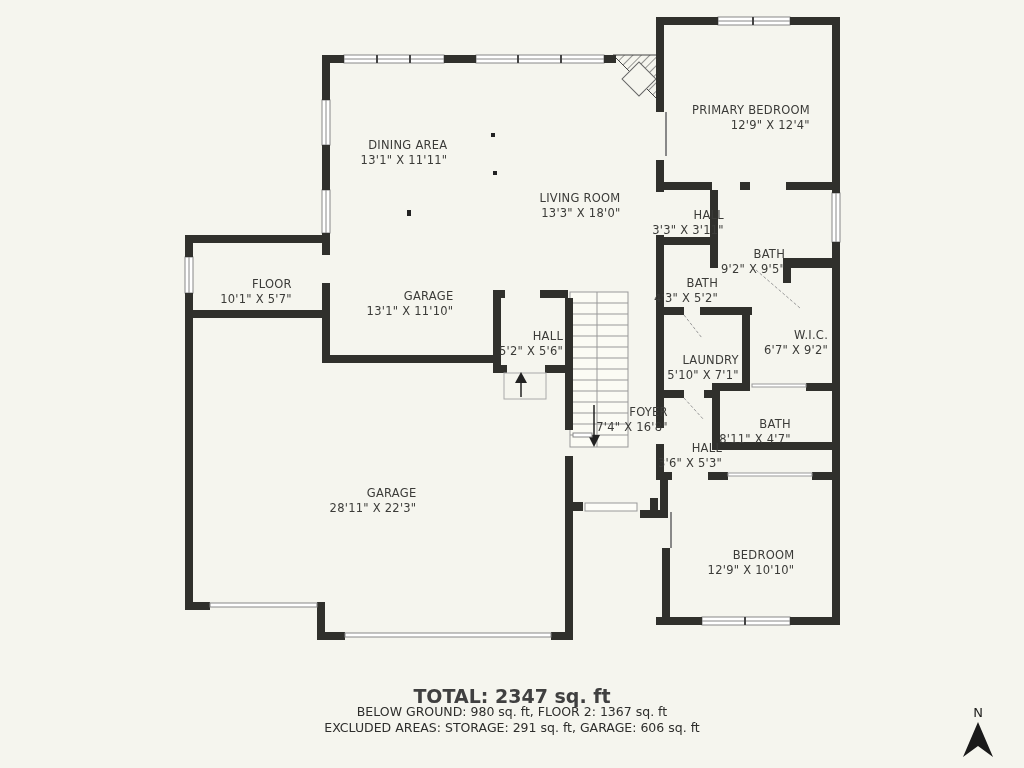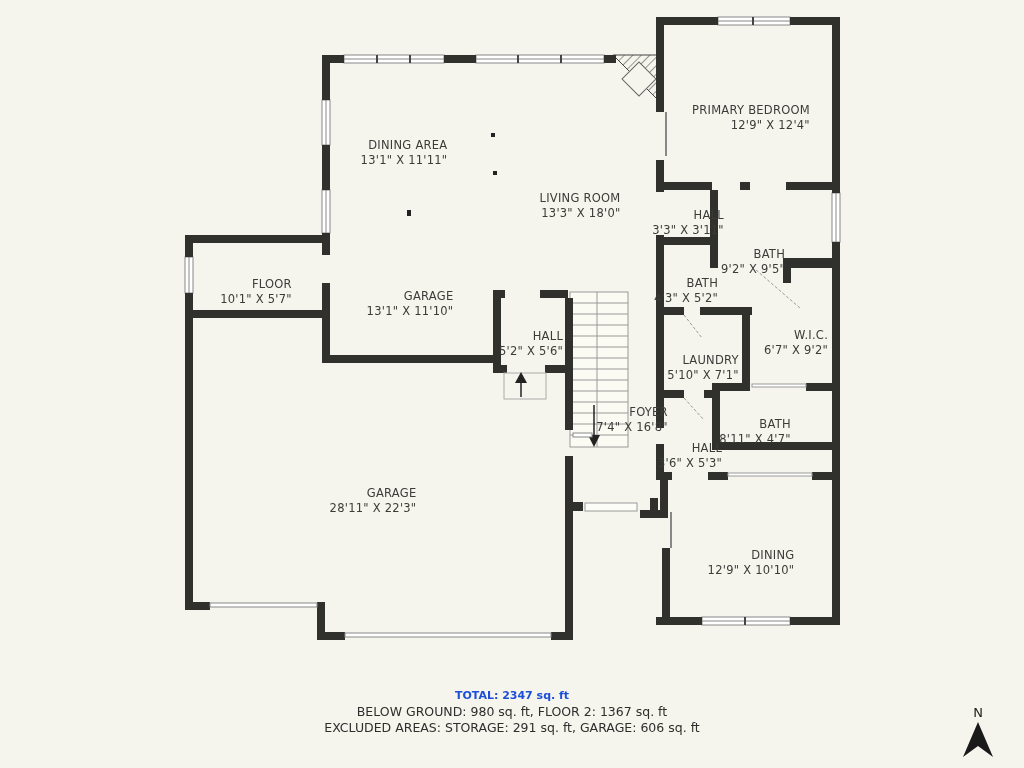--- a/index.html
+++ b/index.html
@@ -5,21 +5,21 @@
   html,body{margin:0;padding:0;}
   body{width:1024px;height:768px;background:#F5F5EE;font-family:"DejaVu Sans",sans-serif;overflow:hidden;}
   .canvas{position:relative;width:1024px;height:768px;background:#F5F5EE;}
   .plan-svg{position:absolute;left:0;top:0;z-index:1;}
   .room-label{position:absolute;z-index:2;transform:translate(-50%,-50%);text-align:right;
     white-space:nowrap;color:#3B3B38;font-size:11.5px;line-height:14.5px;letter-spacing:.25px;margin-top:11px;}
   .room-label .dims{display:block;}
   .wall-chip{position:absolute;z-index:3;background:#30302C;}
   .footer{position:absolute;left:512px;top:688px;transform:translateX(-50%);z-index:2;
     text-align:center;white-space:nowrap;color:#2E2E2C;font-size:12.5px;line-height:16px;}
-  .footer .total{font-weight:bold;font-size:11px;color:#1d4ed8;}
+  .footer .total{font-weight:bold;font-size:19px;color:#404040;}
   .compass{position:absolute;left:958px;top:706px;width:40px;z-index:2;text-align:center;}
   .compass .n{font-size:13px;color:#1D1D1B;display:block;line-height:14px;}
 </style>
 </head>
 <body>
 
 <div class="canvas">
 
   <svg class="plan-svg" width="1024" height="768" viewBox="0 0 1024 768">
     <defs>
@@ -231,21 +231,21 @@
   </div>
   <div class="room-label" style="left:690px;top:444px;">
     <span>HALL</span>
     <span class="dims">3'6" X 5'3"</span>
   </div>
   <div class="room-label" style="left:373px;top:489px;">
     <span>GARAGE</span>
     <span class="dims">28'11" X 22'3"</span>
   </div>
   <div class="room-label" style="left:751px;top:551px;">
-    <span>DINING</span>
+    <span>BEDROOM</span>
     <span class="dims">12'9" X 10'10"</span>
   </div>
 
   <div class="wall-chip" style="left:656px;top:264px;width:8px;height:30px;"></div>
 
   <div class="footer">
     <div class="total">TOTAL: 2347 sq. ft</div>
     <div>BELOW GROUND: 980 sq. ft, FLOOR 2: 1367 sq. ft</div>
     <div>EXCLUDED AREAS: STORAGE: 291 sq. ft, GARAGE: 606 sq. ft</div>
   </div>

